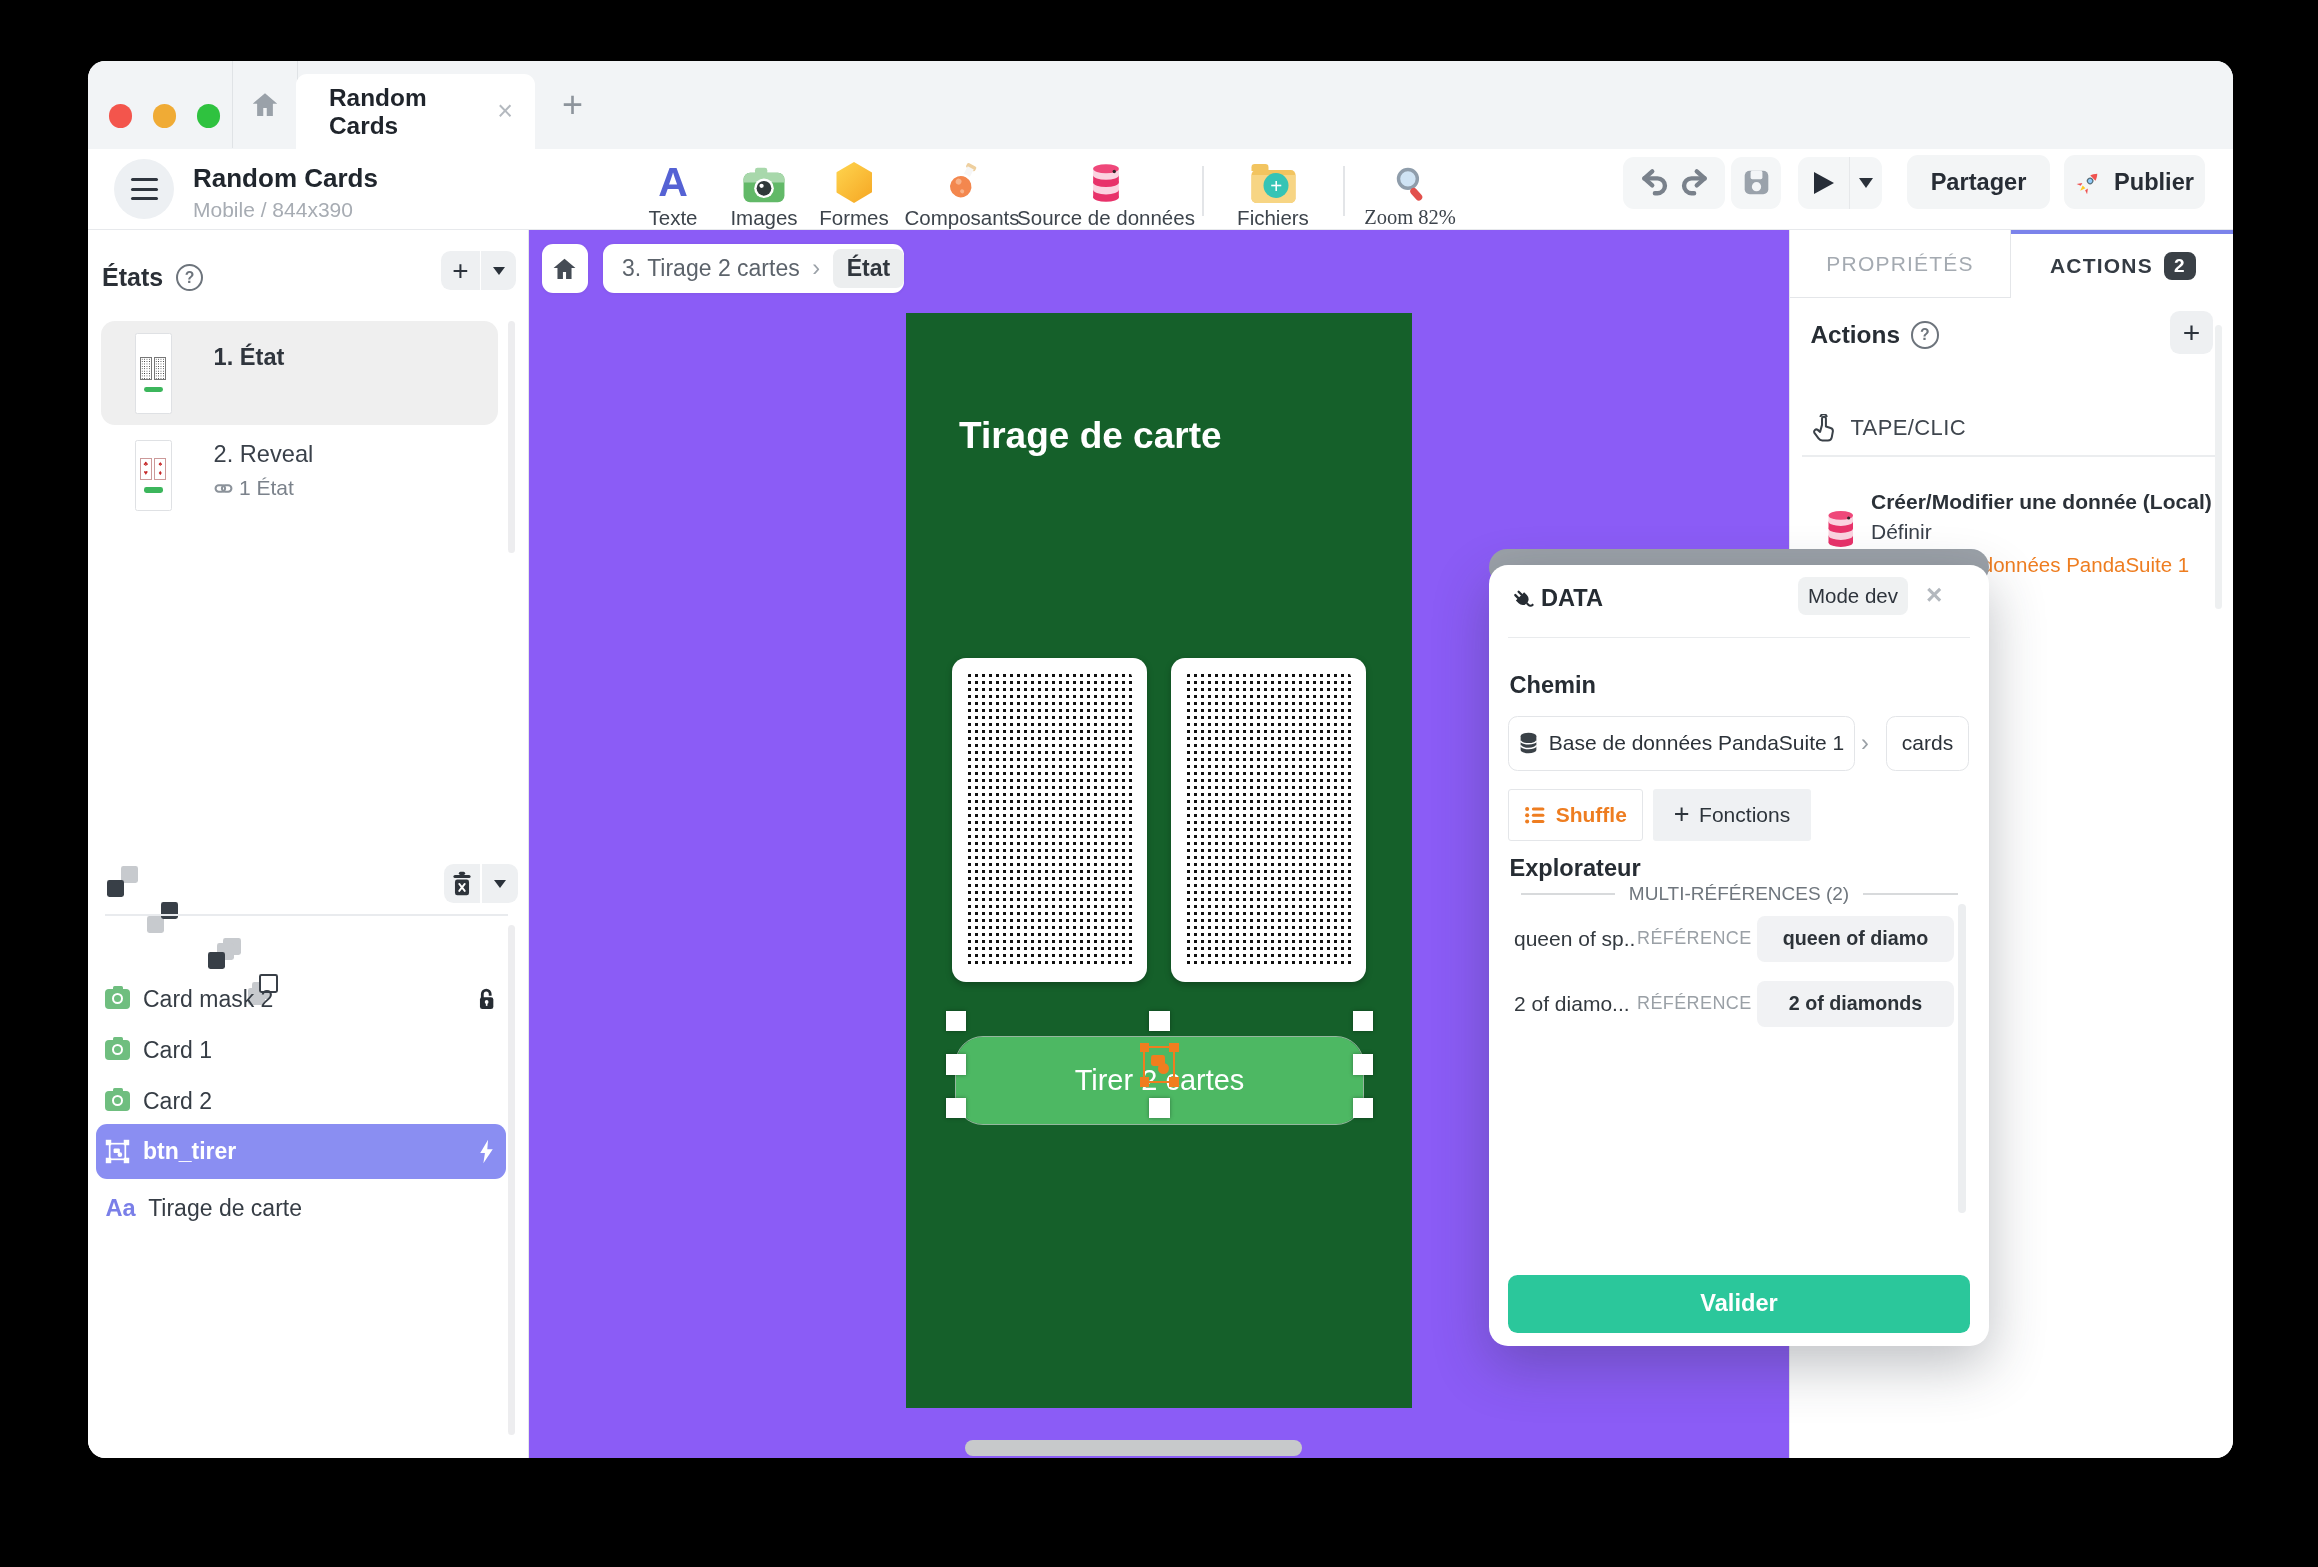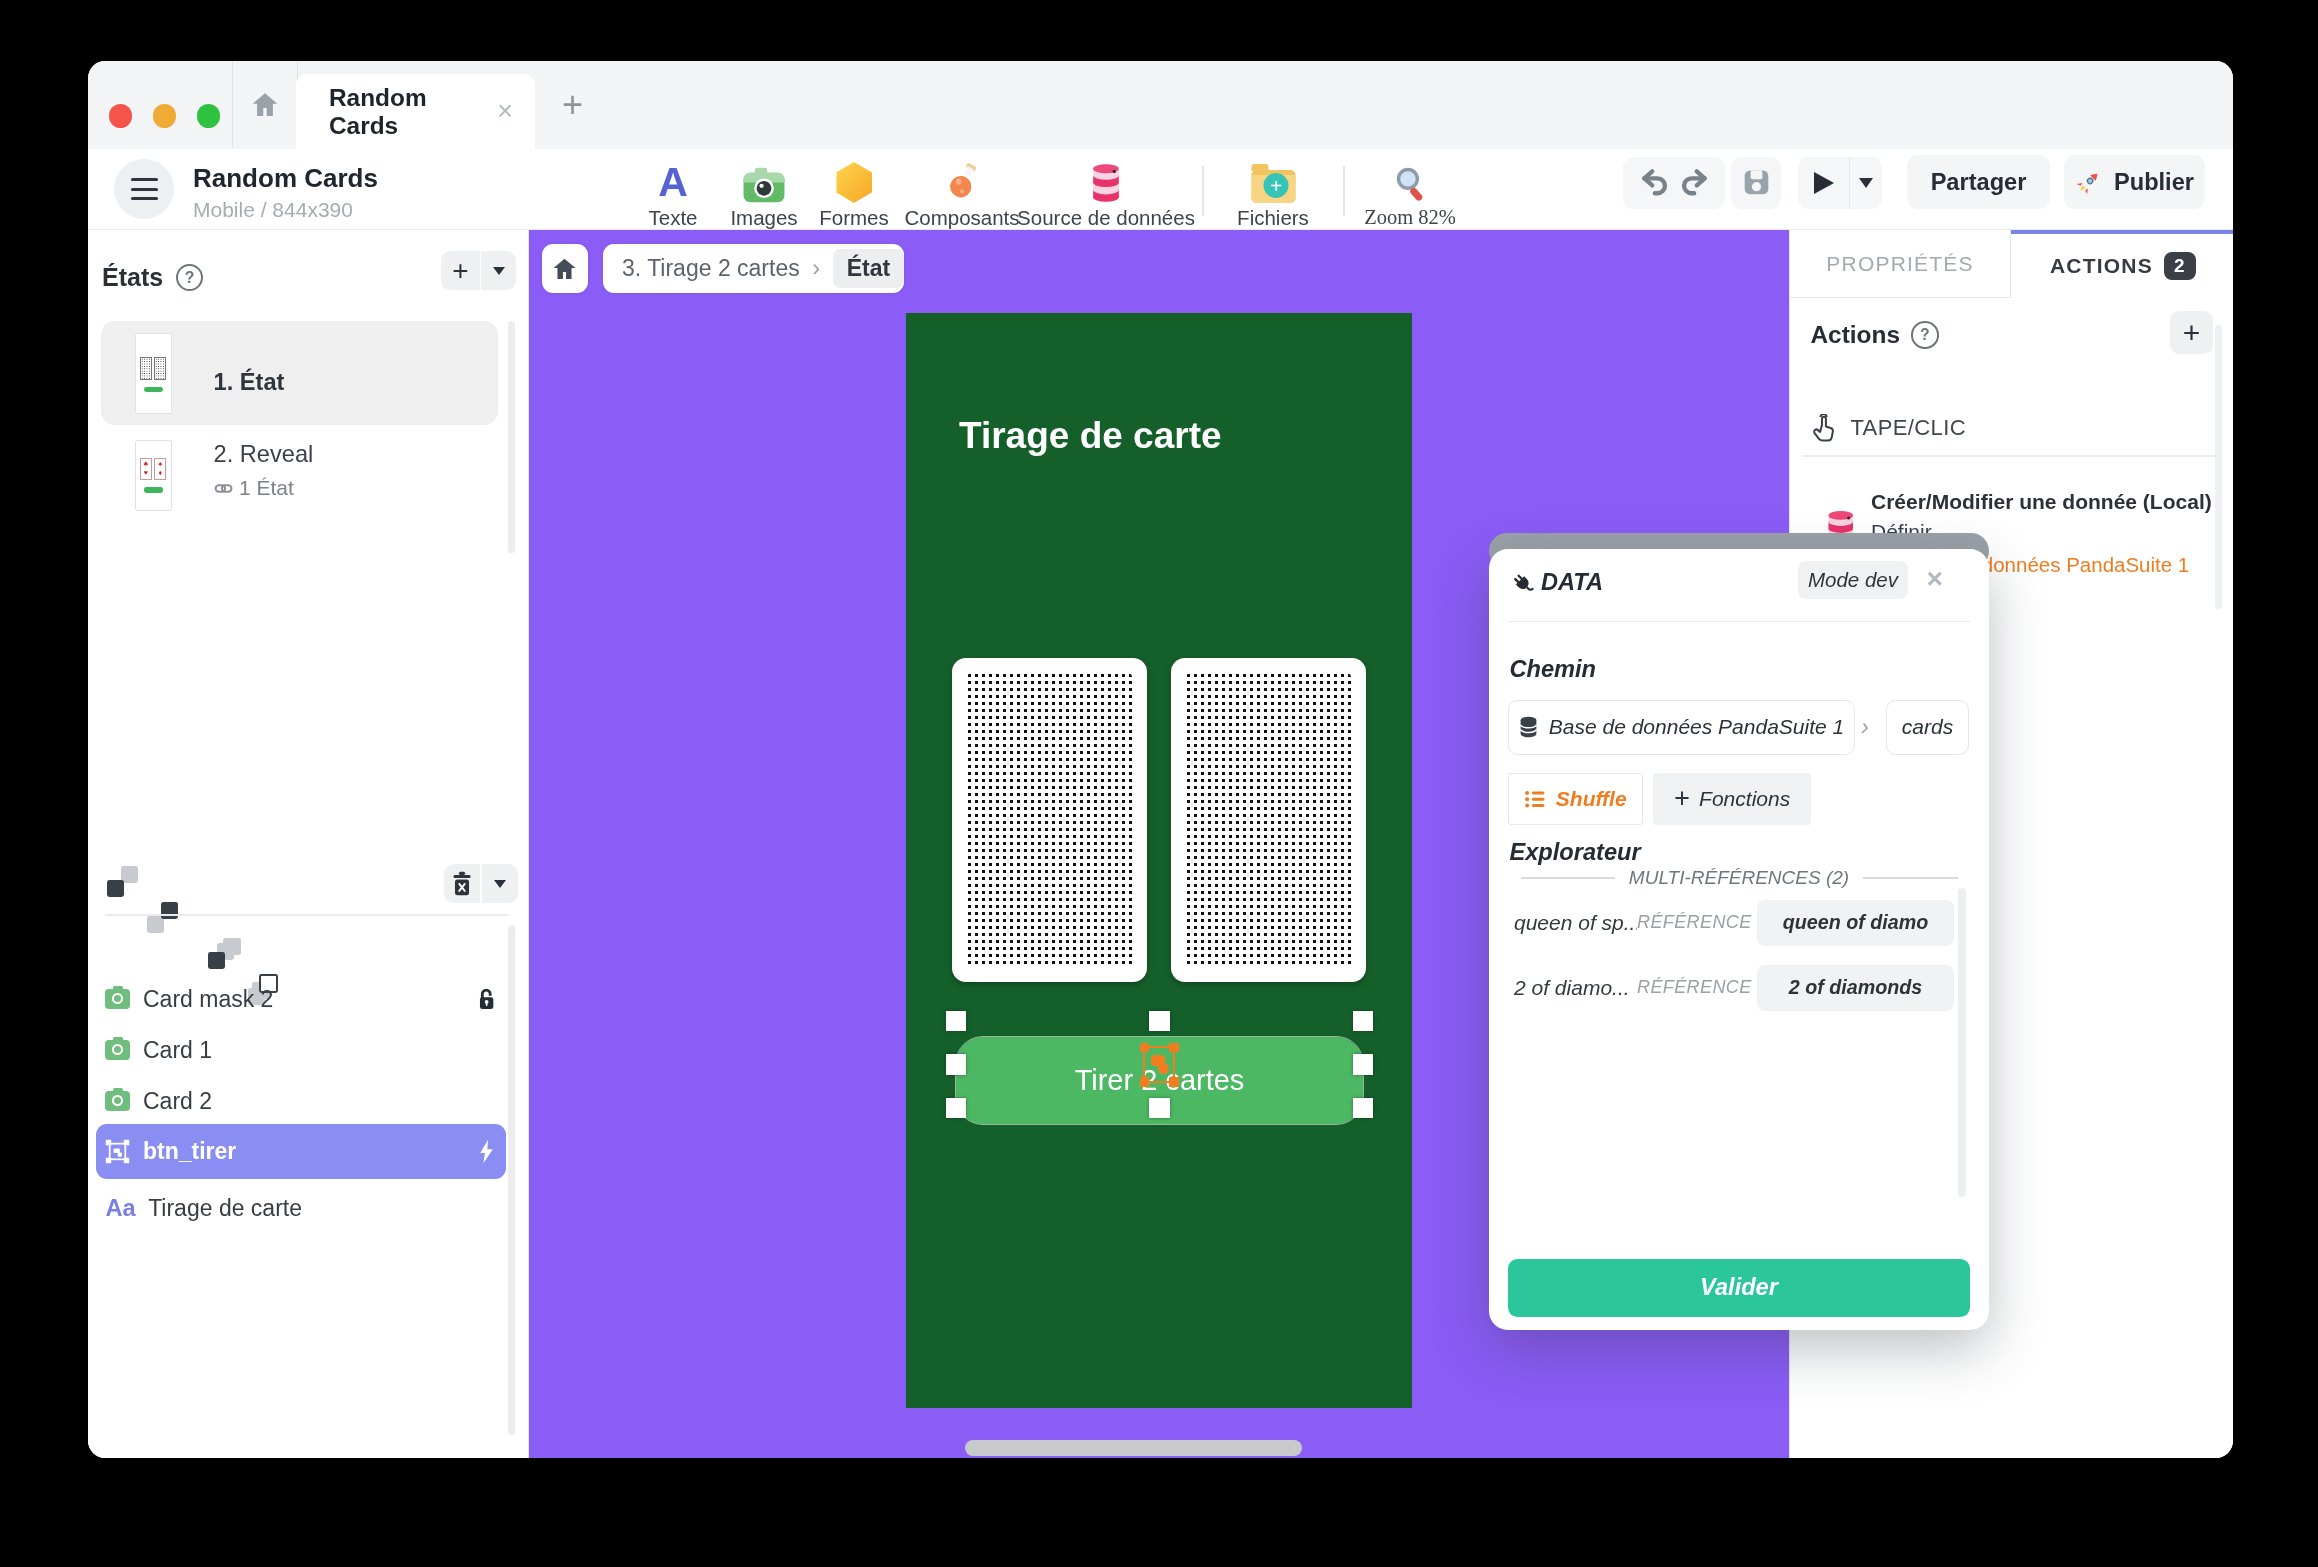--- a/index.html
+++ b/index.html
@@ -126,21 +126,21 @@
   .badge{background:#3a4046;color:#fff;border-radius:7.9px;font-size:19px;font-weight:700;padding:3.2px 10.2px;}
   .ract-title{left:20.5px;top:91px;font-size:24.4px;font-weight:700;color:#272d34;display:flex;align-items:center;gap:11px;}
   .rplus{left:380px;top:81px;width:43px;height:43px;font-size:30px;color:#2b323b;}
   .trigger{left:21px;top:184px;display:flex;align-items:center;gap:15.8px;font-size:22px;color:#3f464e;letter-spacing:0.4px;}
   .rdiv{left:11.8px;top:225px;width:420px;height:1.6px;background:#ebedef;}
   .act-title{left:81px;top:260px;font-size:21px;font-weight:700;color:#2b3138;}
   .act-sub{left:81px;top:290px;font-size:21px;color:#39404a;}
   .act-target{left:81px;top:323px;display:flex;align-items:center;gap:7.9px;font-size:20.5px;color:#ee7d20;}
 
   
-  .popup{left:1401px;top:472px;width:500px;height:658px;z-index:50;font-style:italic;}
+  .popup{left:1401px;top:488px;width:500px;height:658px;z-index:50;}
   .popup-cap{position:absolute;left:0;top:0;width:500px;height:36px;background:#9ba1a8;border-radius:19px;}
   .popup-card{position:absolute;left:0;top:15.8px;width:500px;height:781px;background:#fff;border-radius:19px;
               box-shadow:0 19px 55px rgba(40,45,60,.30);}
   .pop-title{left:52px;top:20.5px;font-size:23.6px;font-weight:700;color:#262c33;}
   .modedev{left:309px;top:12.6px;width:110px;height:38px;background:#eff1f2;border-radius:7.9px;
            display:flex;align-items:center;justify-content:center;font-size:20.5px;color:#2e343c;}
   .pop-close{left:437px;top:14px;font-size:28px;color:#b3b8be;font-weight:700;}
   .pop-div{left:19px;top:72px;width:462px;height:1.6px;background:#e9ebed;}
   .pop-h{font-size:23.6px;font-weight:700;color:#262c33;}
   .pathbtn{height:55px;background:#fff;border:1.6px solid #e3e5e8;border-radius:9.5px;box-sizing:border-box;
@@ -326,21 +326,21 @@
         </div>
 
       <div class="abs etat-item sel" style="top:91px;height:104px;">
         <div class="abs thumb" style="left:34px;top:11.8px;">
           <div class="mini-row">
               <span class="mini-back"></span>
               <span class="mini-back"></span>
             </div>
           <div class="mini-pill"></div>
         </div>
-        <div class="abs etat-label" style="left:113px;top:48px;">1. État</div>
+        <div class="abs etat-label" style="left:113px;top:23px;">1. État</div>
       </div>
 
       <div class="abs etat-item" style="top:197px;height:95px;">
         <div class="abs thumb" style="left:34px;top:12.6px;height:69px;">
           <div class="mini-row" style="margin-top:17.3px;">
               <span class="mini-face">♣<br>♥</span>
               <span class="mini-face">♠<br>♦</span>
             </div>
           <div class="mini-pill"></div>
         </div>

